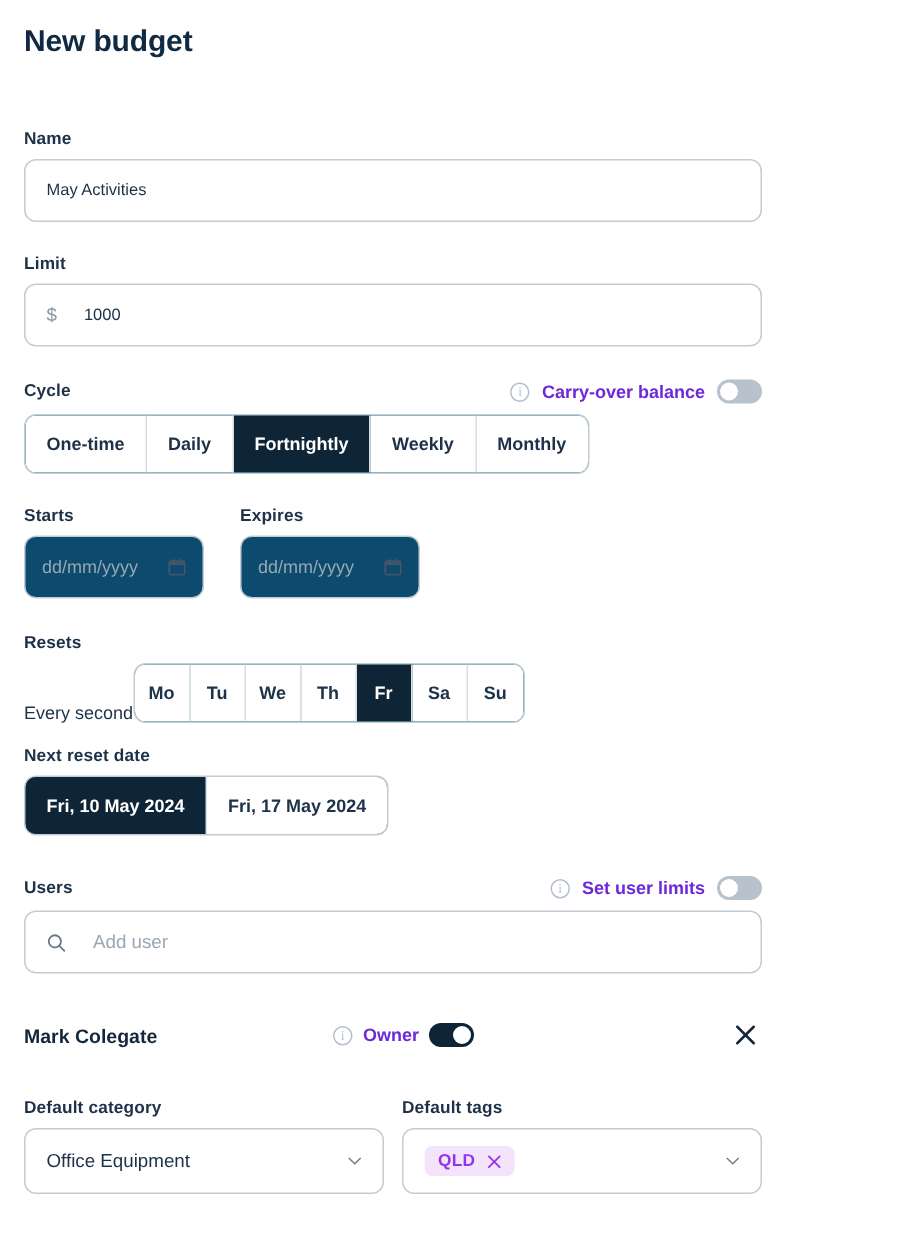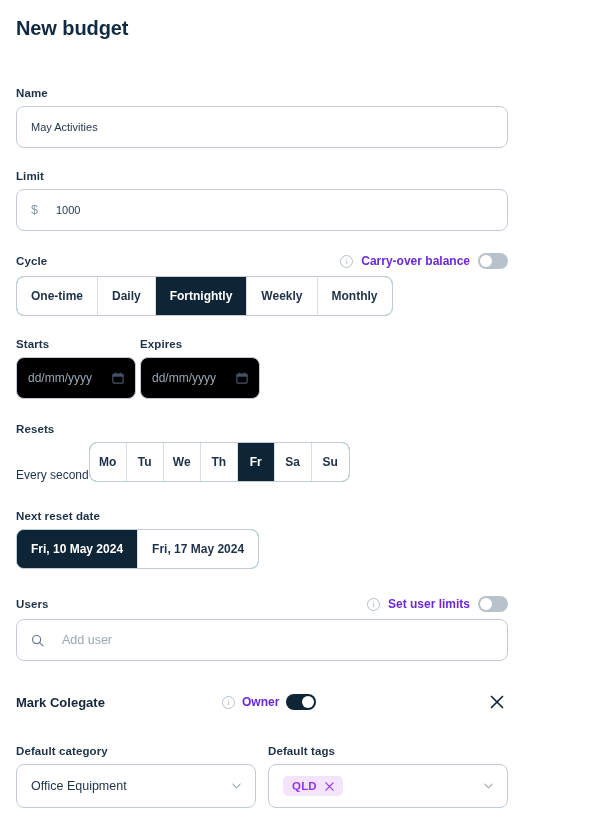--- a/index.html
+++ b/index.html
@@ -130,32 +130,32 @@
   .seg-date { padding: 0 18px; }
 
   
   .resets-row { display: flex; align-items: flex-end; gap: 0; }
   .every-second {
     font-size: 12px;
     color: #1d3148;
   }
 
   
-  .date-row { display: flex; gap: 4px; align-items: center; }
+  .date-row { display: flex; gap: 24px; align-items: center; }
   .date-field { width: 120px; }
   .date-box {
     width: 120px;
     height: 42px;
     border: 1px solid #c3ccd6;
     border-radius: 8px;
     display: flex;
     align-items: center;
     justify-content: space-between;
     padding: 0 11px;
-    background: #000000;
+    background: #0c4a6e;
   }
   .date-ph { font-size: 12px; color: #9aa7b4; }
   .cal-icon { width: 12px; height: 12px; flex: 0 0 auto; }
 
   
   .search-box {
     width: 492px;
     height: 42px;
     border: 1px solid #c3ccd6;
     border-radius: 8px;
@@ -301,21 +301,21 @@
         <div class="seg seg-day">Tu</div>
         <div class="seg seg-day">We</div>
         <div class="seg seg-day">Th</div>
         <div class="seg seg-day active">Fr</div>
         <div class="seg seg-day">Sa</div>
         <div class="seg seg-day">Su</div>
       </div>
     </div>
   </div>
 
-  <div class="section" style="margin-top:28px;">
+  <div class="section" style="margin-top:16px;">
     <div class="field-label">Next reset date</div>
     <div class="segmented">
       <div class="seg seg-date active">Fri, 10 May 2024</div>
       <div class="seg seg-date">Fri, 17 May 2024</div>
     </div>
   </div>
 
   <div class="section" style="margin-top:27px;">
     <div class="label-row">
       <div class="field-label" style="margin-bottom:0;">Users</div>

